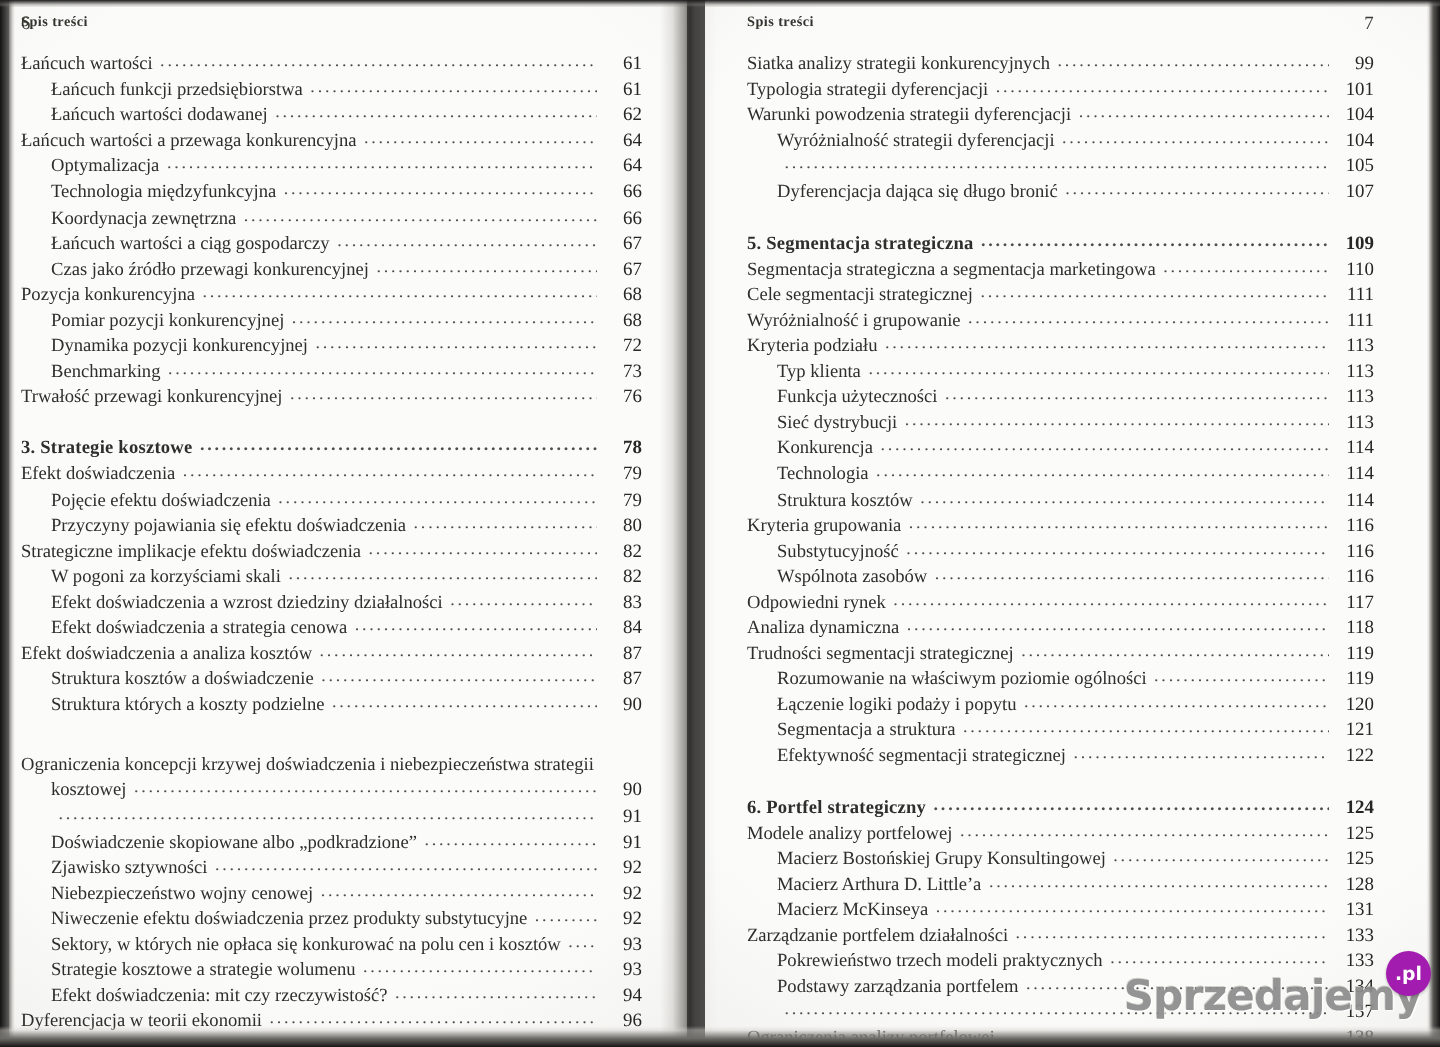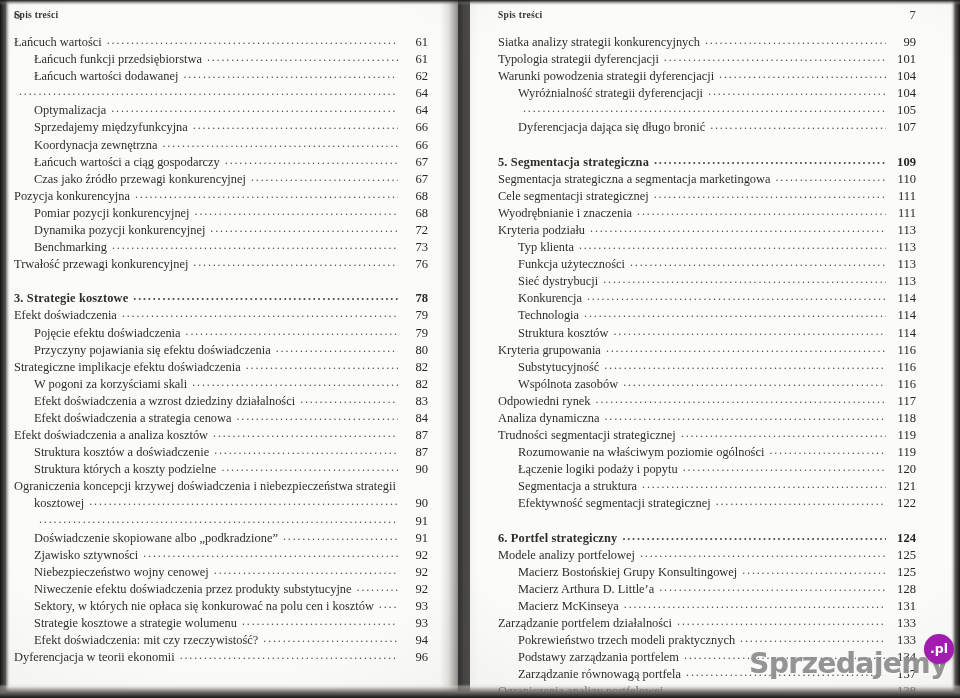--- a/index.html
+++ b/index.html
@@ -160,20 +160,21 @@
   li.lvl1 { padding-left: 20px; }
 
   
   li.chapter { font-weight: bold; }
   li.chapter .label { letter-spacing: 0.15px; }
 
   
   li.wrap-head {
     display: block;
     white-space: nowrap;
+    margin-top: 23px;
   }
 
   
   li.gap-before { margin-top: 17px; }
 
   
   .watermark {
     position: absolute;
     right: 12px;
     bottom: 18px;
@@ -229,30 +230,31 @@
           <span class="label">Łańcuch funkcji przedsiębiorstwa</span>
           <span class="leader"></span>
           <span class="pageno">61</span>
         </li>
         <li class="entry lvl1">
           <span class="label">Łańcuch wartości dodawanej</span>
           <span class="leader"></span>
           <span class="pageno">62</span>
         </li>
         <li class="entry lvl0">
+          <span class="label">Łańcuch wartości a przewaga konkurencyjna</span>
           <span class="leader"></span>
           <span class="pageno">64</span>
         </li>
         <li class="entry lvl1">
           <span class="label">Optymalizacja</span>
           <span class="leader"></span>
           <span class="pageno">64</span>
         </li>
         <li class="entry lvl1">
-          <span class="label">Sprzedajemy międzyfunkcyjna</span>
+          <span class="label">Technologia międzyfunkcyjna</span>
           <span class="leader"></span>
           <span class="pageno">66</span>
         </li>
         <li class="entry lvl1">
           <span class="label">Koordynacja zewnętrzna</span>
           <span class="leader"></span>
           <span class="pageno">66</span>
         </li>
         <li class="entry lvl1">
           <span class="label">Łańcuch wartości a ciąg gospodarczy</span>
@@ -441,21 +443,21 @@
           <span class="label">Segmentacja strategiczna a segmentacja marketingowa</span>
           <span class="leader"></span>
           <span class="pageno">110</span>
         </li>
         <li class="entry lvl0">
           <span class="label">Cele segmentacji strategicznej</span>
           <span class="leader"></span>
           <span class="pageno">111</span>
         </li>
         <li class="entry lvl0">
-          <span class="label">Wyodrębnianie i znaczenia</span>
+          <span class="label">Wyróżnialność i grupowanie</span>
           <span class="leader"></span>
           <span class="pageno">111</span>
         </li>
         <li class="entry lvl0">
           <span class="label">Kryteria podziału</span>
           <span class="leader"></span>
           <span class="pageno">113</span>
         </li>
         <li class="entry lvl1">
           <span class="label">Typ klienta</span>
@@ -571,21 +573,20 @@
           <span class="label">Pokrewieństwo trzech modeli praktycznych</span>
           <span class="leader"></span>
           <span class="pageno">133</span>
         </li>
         <li class="entry lvl1">
           <span class="label">Podstawy zarządzania portfelem</span>
           <span class="leader"></span>
           <span class="pageno">134</span>
         </li>
         <li class="entry lvl1">
-          <span class="label">Zarządzanie równowagą portfela</span>
           <span class="leader"></span>
           <span class="pageno">137</span>
         </li>
         <li class="entry lvl0">
           <span class="label">Ograniczenia analizy portfelowej</span>
           <span class="leader"></span>
           <span class="pageno">138</span>
         </li>
       </ul>
   </div>

